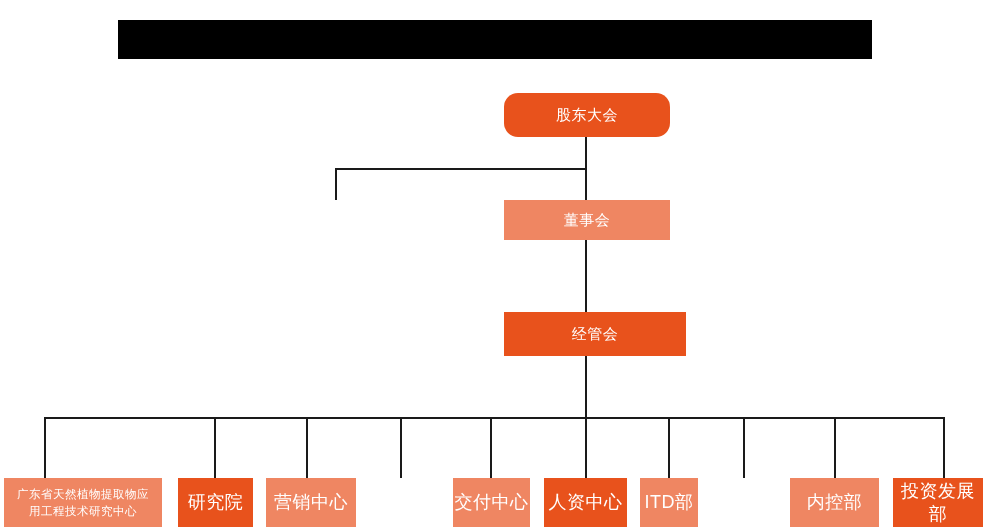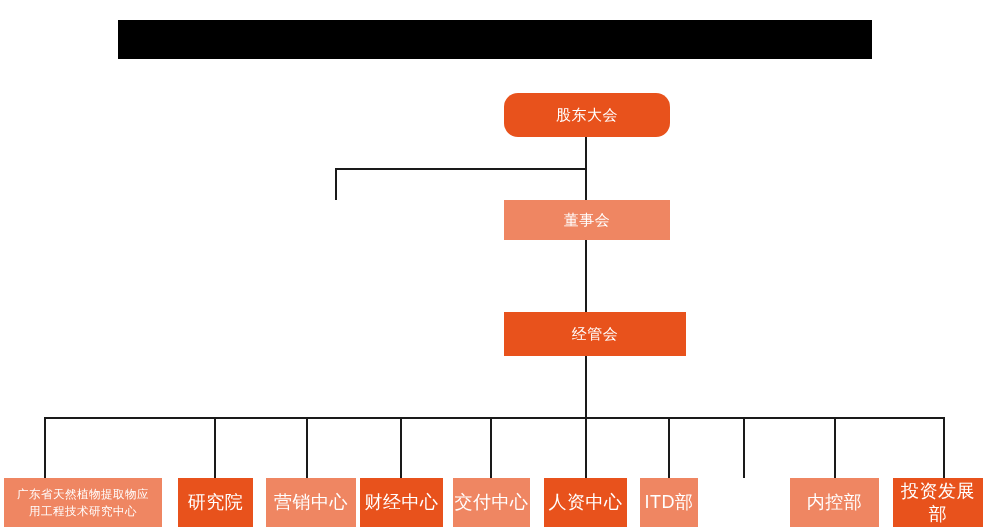--- a/index.html
+++ b/index.html
@@ -102,21 +102,20 @@
 
   <div class="node lvl4 tiny light" style="left:4px; top:478px; width:158px; height:49px; flex-direction:column;">
     <span>广东省天然植物提取物应</span>
     <span>用工程技术研究中心</span>
   </div>
 
   <div class="node lvl4 dark" style="left:178px; top:478px; width:75px; height:49px;">研究院</div>
 
   <div class="node lvl4 light" style="left:266px; top:478px; width:90px; height:49px;">营销中心</div>
 
-  <div class="node lvl4 dark" style="left:360px; top:478px; width:83px; height:49px;">财经中心</div>
 
   <div class="node lvl4 light" style="left:453px; top:478px; width:77px; height:49px;">交付中心</div>
 
   <div class="node lvl4 dark" style="left:544px; top:478px; width:83px; height:49px;">人资中心</div>
 
   <div class="node lvl4 light" style="left:640px; top:478px; width:58px; height:49px;">ITD部</div>
 
 
   <div class="node lvl4 light" style="left:790px; top:478px; width:89px; height:49px;">内控部</div>
 

